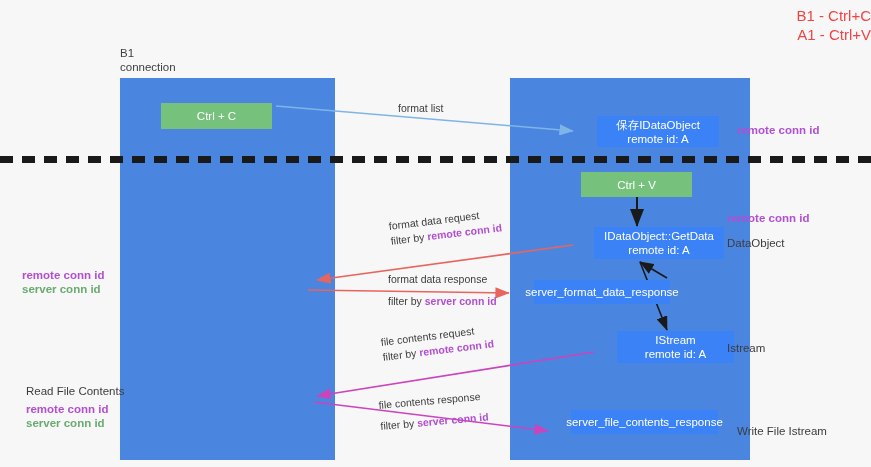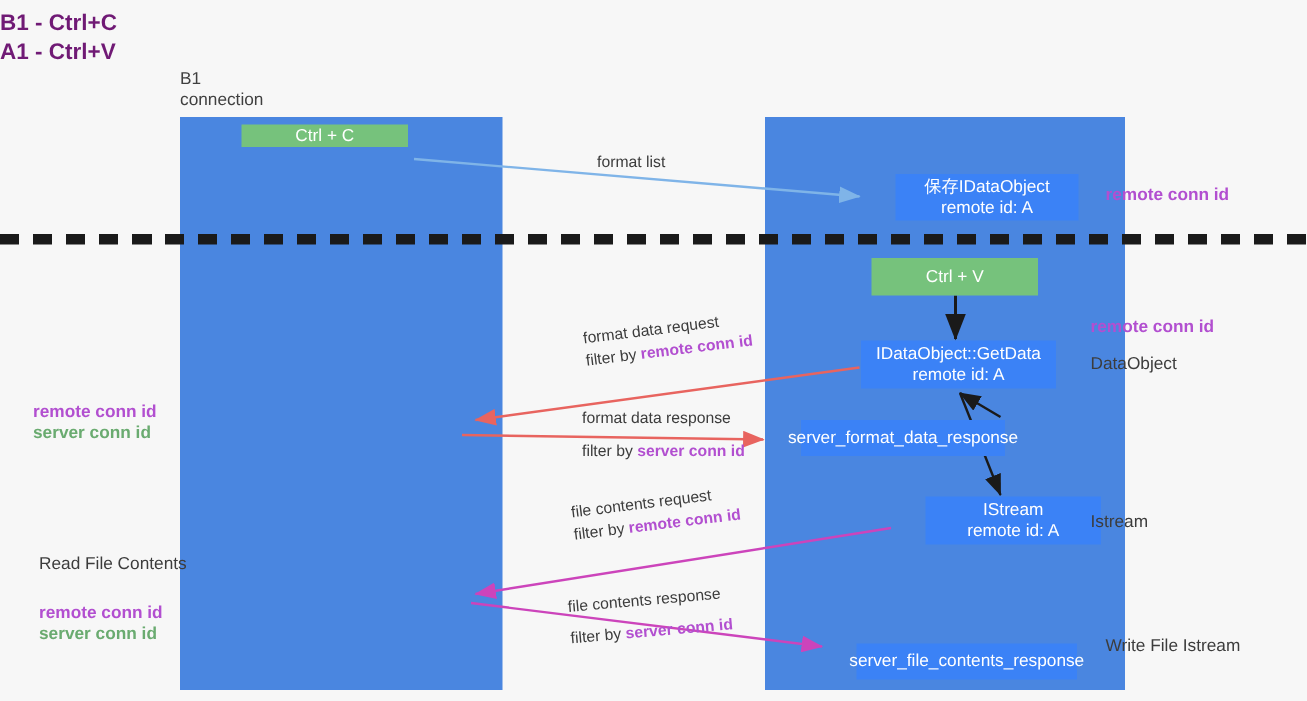--- a/index.html
+++ b/index.html
@@ -10,23 +10,22 @@
     font-family: "Liberation Sans", sans-serif;
     position: relative;
     overflow: hidden;
     color: #3c3c3c;
   }
   #stage { position:absolute; inset:0; }
 
   
   .title {
     position:absolute; left:0; right:0; top:6px;
-    text-align:left; font-size:15px; line-height:19px; color:#701a75;
+    text-align:right; font-size:15px; line-height:19px; color:#ef4444;
     white-space:pre-line;
-    font-weight:bold;
   }
   .col-head {
     position:absolute; text-align:left; font-size:11.5px;
     line-height:14px; color:#404040; white-space:pre-line;
   }
   #head-b1 { left:120px; width:215px; top:46px; }
   #head-a1 { left:510px; width:240px; top:46px; }
 
   
   .lane {
@@ -112,38 +111,38 @@
 
     <path d="M667,278 L640,262" stroke="#1a1a1a" stroke-width="1.6" fill="none" marker-end="url(#ah-blk)"></path>
 
     <path d="M640,262 L667,330" stroke="#1a1a1a" stroke-width="1.6" fill="none" marker-end="url(#ah-blk)"></path>
 
     <path d="M594,352 L317,396" stroke="#cc44bb" stroke-width="1.6" fill="none" marker-end="url(#ah-mag)"></path>
 
     <path d="M314,402 L548,431" stroke="#cc44bb" stroke-width="1.6" fill="none" marker-end="url(#ah-mag)"></path>
   </svg>
 
-  <div class="box green" style="left:161px; top:83px;  width:111px; height:15px;">Ctrl + C</div>
+  <div class="box green" style="left:161px; top:103px;  width:111px; height:26px;">Ctrl + C</div>
 
   <div class="box orange" style="left:575px; top:116px; width:122px; height:31px;">保存IDataObject
 remote id: A</div>
 
   <div class="box green" style="left:581px; top:172px; width:111px; height:25px;">Ctrl + V</div>
 
-  <div class="box orange" style="left:552px; top:227px; width:130px; height:32px;">IDataObject::GetData
+  <div class="box orange" style="left:572px; top:227px; width:130px; height:32px;">IDataObject::GetData
 remote id: A</div>
 
 
   <div class="box orange" style="left:512px; top:280px; width:136px; height:24px;">server_format_data_response</div>
 
   <div class="box orange" style="left:595px; top:331px; width:117px; height:32px;">IStream
 remote id: A</div>
 
 
-  <div class="box orange" style="left:549px; top:429px; width:147px; height:24px;">server_file_contents_response</div>
+  <div class="box orange" style="left:549px; top:410px; width:147px; height:24px;">server_file_contents_response</div>
 
   <div id="divider"></div>
 
   <div class="edge-label" style="left:398px; top:101px;">
     <span>format list</span>
   </div>
 
   <div class="edge-label" style="left:388px; top:219px; transform:rotate(-7deg); transform-origin:left top;">
     <span>format data request</span>
     <span class="line2"><span>filter by </span><span class="hl">remote conn id</span></span>
@@ -170,17 +169,17 @@
 
   <div class="annot plain" style="left:727px; top:236px;">DataObject</div>
 
   <div class="annot plain" style="left:727px; top:341px;">Istream</div>
 
   <div class="annot plain" style="left:737px; top:424px;">Write File Istream</div>
 
   <div class="annot purple" style="left:22px; top:268px;">remote conn id</div>
   <div class="annot green" style="left:22px; top:282px;">server conn id</div>
 
-  <div class="annot plain" style="left:26px; top:369px;">Read File Contents</div>
+  <div class="annot plain" style="left:26px; top:384px;">Read File Contents</div>
   <div class="annot purple" style="left:26px; top:402px;">remote conn id</div>
   <div class="annot green" style="left:26px; top:416px;">server conn id</div>
 
 </div>
 
 </body></html>

